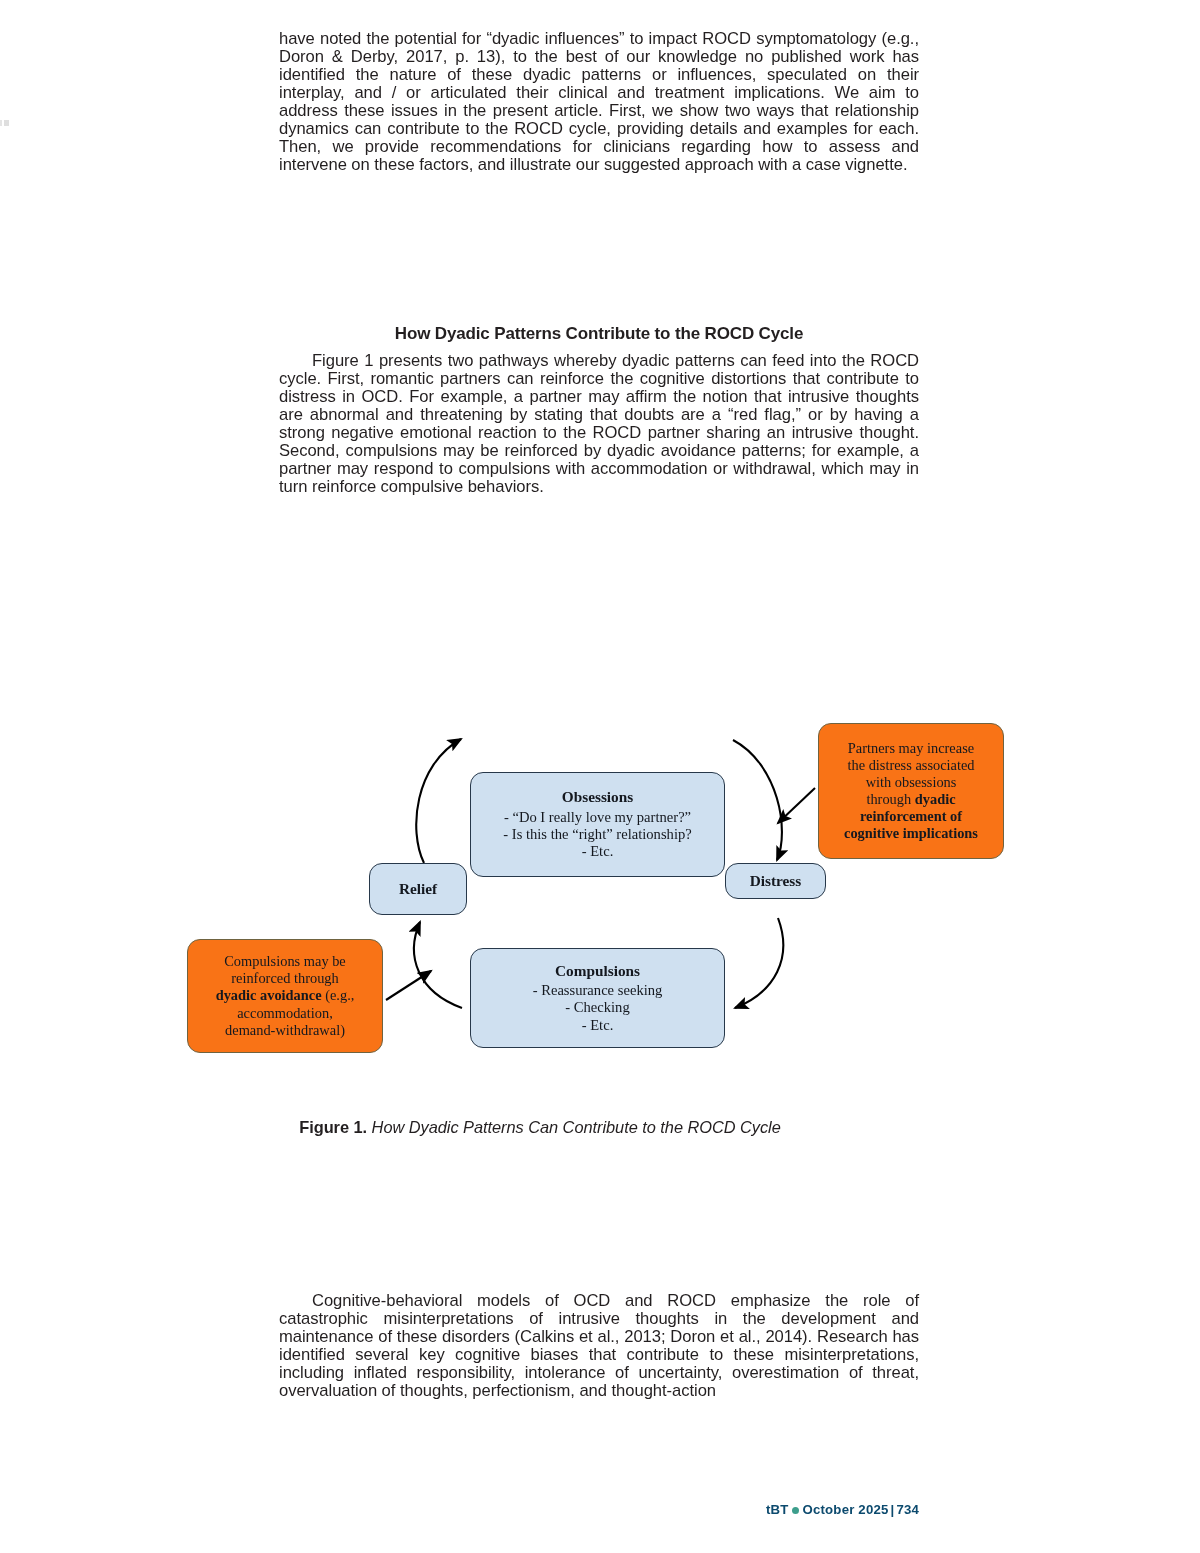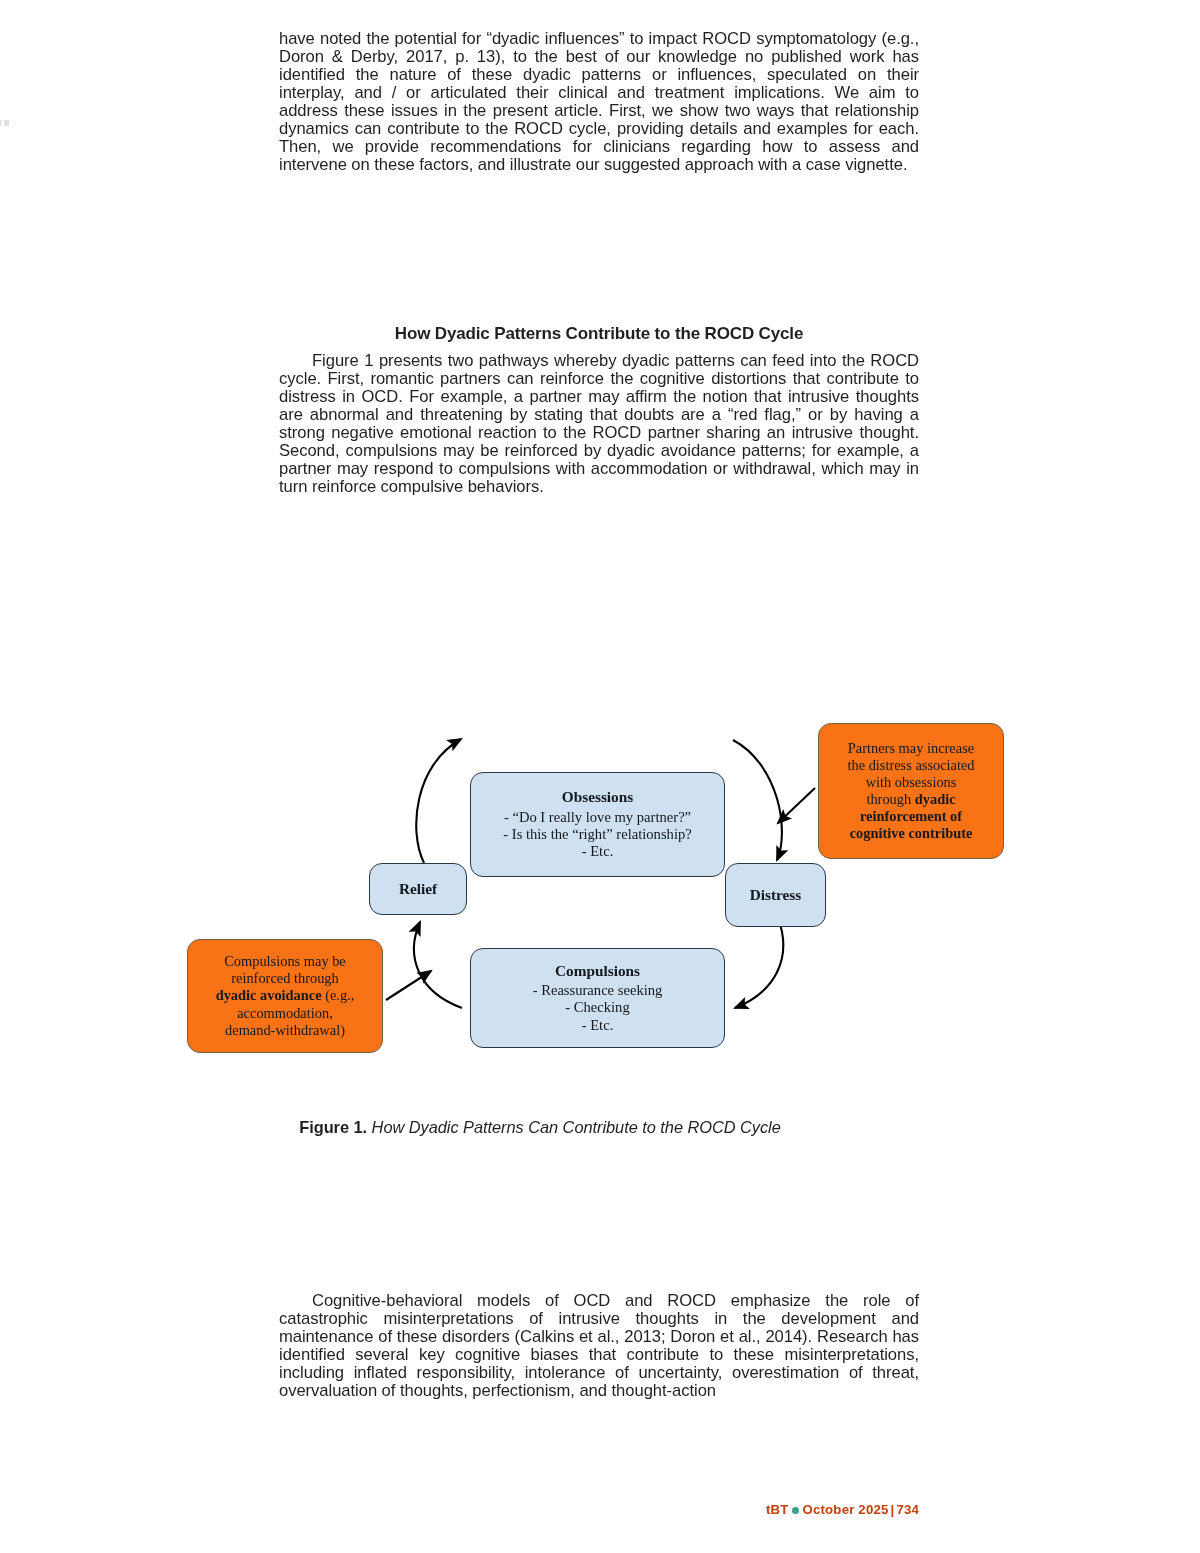--- a/index.html
+++ b/index.html
@@ -74,21 +74,21 @@
     text-align:center;
     line-height:1.19;
   }
   .node.blue{ background:#cfe0f0; }
   .node.yellow{ background:#f97316; border-color:#6f6340;align-items:center; }
   .node .ttl{ font-weight:bold; }
   .node .li{ white-space:nowrap; }
 
   #node-obsessions{ left:470px; top:724px; width:255px; height:105px; font-size:14.6px;margin-top:48px; }
   #node-obsessions .ttl{ font-size:15.3px; margin-bottom:2px; }
-  #node-distress{ left:725px; top:863px; width:101px; height:64px; font-size:15.3px; font-weight:bold; }
+  #node-distress{ left:725px; top:863px; width:101px; height:36px; font-size:15.3px; font-weight:bold; }
   #node-relief{ left:369px; top:863px; width:98px; height:52px; font-size:15.3px; font-weight:bold; }
   #node-compulsions{ left:470px; top:948px; width:255px; height:100px; font-size:14.6px; }
   #node-compulsions .ttl{ font-size:15.3px; margin-bottom:2px; }
   #callout-right{ left:818px; top:723px; width:186px; height:136px; font-size:14.4px; padding:4px 6px; }
   #callout-left{ left:187px; top:939px; width:196px; height:114px; font-size:14.4px; padding:4px 6px; }
   .node b{ font-weight:bold; }
 
   .fig-caption{
     position:absolute;
     left:0; top:1118px;
@@ -104,21 +104,21 @@
   }
 
   
   .footer{
     position:absolute;
     left:0; top:1502px;
     width:919px;
     text-align:right;
     font-size:13.2px;
     font-weight:bold;
-    color:#c2410c;
+    color:#0c4a6e;
     letter-spacing:.2px;
   }
   .footer .dot{
     display:inline-block;
     width:7px;height:7px;
     border-radius:50%;
     background:#3d9e8c;
     margin:0 4px 1px 3px;
     vertical-align:middle;
   }
@@ -186,21 +186,21 @@
     <span class="li">- Checking</span>
     <span class="li">- Etc.</span>
   </div>
 
   <div class="node yellow" id="callout-right">
     <span>Partners may increase</span>
     <span>the distress associated</span>
     <span>with obsessions</span>
     <span><span>through </span><b>dyadic</b></span>
     <span><b>reinforcement of</b></span>
-    <span><b>cognitive contribute</b></span>
+    <span><b>cognitive implications</b></span>
   </div>
 
   <div class="node yellow" id="callout-left">
     <span>Compulsions may be</span>
     <span>reinforced through</span>
     <span><b>dyadic avoidance</b><span> (e.g.,</span></span>
     <span>accommodation,</span>
     <span>demand-withdrawal)</span>
   </div>
 

